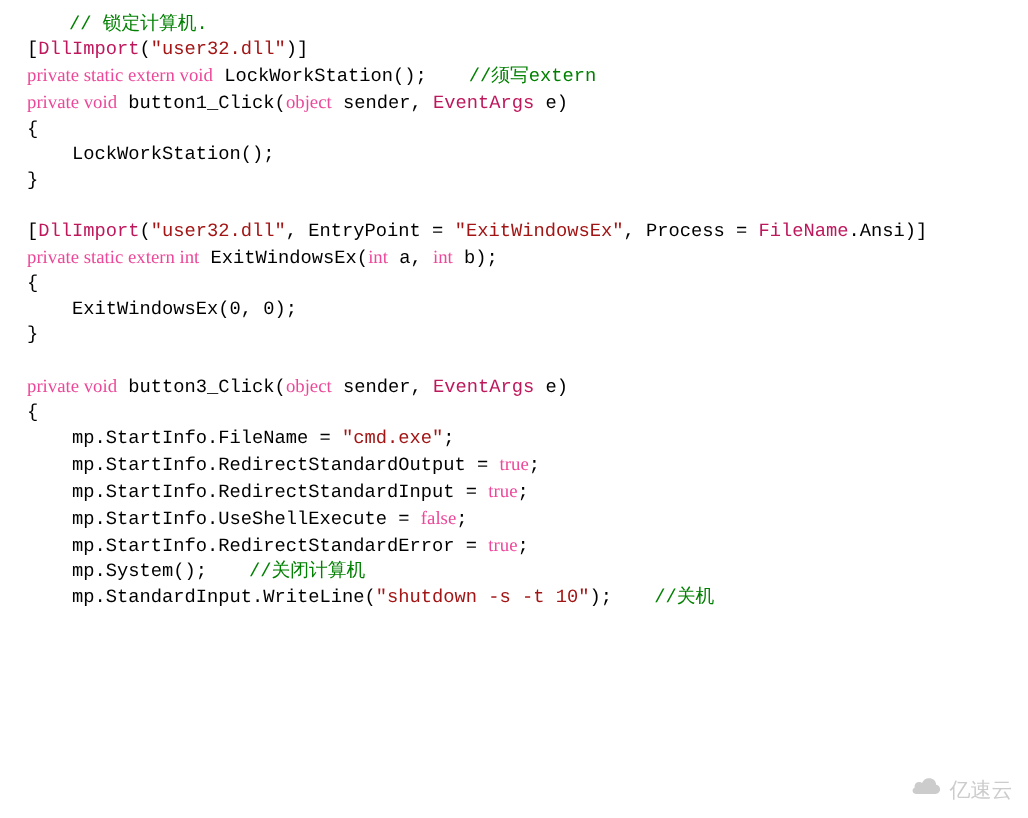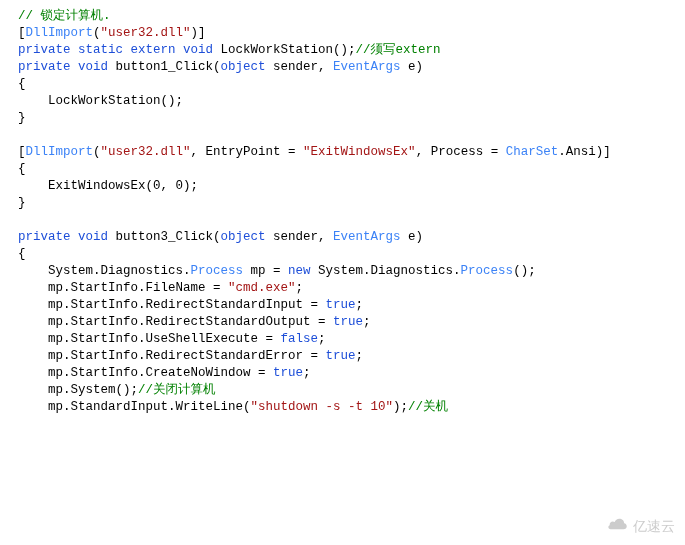--- a/index.html
+++ b/index.html
@@ -16,23 +16,23 @@
       color: #000;
       position: relative;
       width: 685px;
       height: 545px;
       overflow: hidden;
     }
     .code-line {
       white-space: pre;
       min-height: 17px;
     }
-    .c-comment { color: #008000; }
-    .c-keyword { color: #1d4ed8; }
-    .c-type { color: #3b82f6; }
+    .c-comment { color: #008000; margin-left: 28px; }
+    .c-keyword { color: #ec4899; font-family: Liberation Serif, serif; }
+    .c-type { color: #be185d; }
     .c-string { color: #a31515; }
     .c-black { color: #000; }
     .watermark {
       position: absolute;
       right: 10px;
       bottom: 10px;
       color: #ccc;
       font-size: 14px;
       display: flex;
       align-items: center;
@@ -50,34 +50,33 @@
 
 <div id="code-container">
     <div class="code-line"><span class="c-comment">// 锁定计算机.</span></div>
     <div class="code-line"><span class="c-black">[</span><span class="c-type">DllImport</span><span class="c-black">(</span><span class="c-string">"user32.dll"</span><span class="c-black">)]</span></div>
     <div class="code-line"><span class="c-keyword">private static extern void</span><span class="c-black"> LockWorkStation();</span><span class="c-comment">//须写extern</span></div>
     <div class="code-line"><span class="c-keyword">private void</span><span class="c-black"> button1_Click(</span><span class="c-keyword">object</span><span class="c-black"> sender, </span><span class="c-type">EventArgs</span><span class="c-black"> e)</span></div>
     <div class="code-line"><span class="c-black">{</span></div>
     <div class="code-line"><span class="c-black">    LockWorkStation();</span></div>
     <div class="code-line"><span class="c-black">}</span></div>
     <div class="code-line"><span class="c-black"></span></div>
-    <div class="code-line"><span class="c-black">[</span><span class="c-type">DllImport</span><span class="c-black">(</span><span class="c-string">"user32.dll"</span><span class="c-black">, EntryPoint = </span><span class="c-string">"ExitWindowsEx"</span><span class="c-black">, Process = </span><span class="c-type">CharSet</span><span class="c-black">.Ansi)]</span></div>
+    <div class="code-line"><span class="c-black">[</span><span class="c-type">DllImport</span><span class="c-black">(</span><span class="c-string">"user32.dll"</span><span class="c-black">, EntryPoint = </span><span class="c-string">"ExitWindowsEx"</span><span class="c-black">, Process = </span><span class="c-type">FileName</span><span class="c-black">.Ansi)]</span></div>
+    <div class="code-line"><span class="c-keyword">private static extern int</span><span class="c-black"> ExitWindowsEx(</span><span class="c-keyword">int</span><span class="c-black"> a, </span><span class="c-keyword">int</span><span class="c-black"> b);</span></div>
     <div class="code-line"><span class="c-black">{</span></div>
     <div class="code-line"><span class="c-black">    ExitWindowsEx(0, 0);</span></div>
     <div class="code-line"><span class="c-black">}</span></div>
     <div class="code-line"><span class="c-black"></span></div>
     <div class="code-line"><span class="c-keyword">private void</span><span class="c-black"> button3_Click(</span><span class="c-keyword">object</span><span class="c-black"> sender, </span><span class="c-type">EventArgs</span><span class="c-black"> e)</span></div>
     <div class="code-line"><span class="c-black">{</span></div>
-    <div class="code-line"><span class="c-black">    System.Diagnostics.</span><span class="c-type">Process</span><span class="c-black"> mp = </span><span class="c-keyword">new</span><span class="c-black"> System.Diagnostics.</span><span class="c-type">Process</span><span class="c-black">();</span></div>
     <div class="code-line"><span class="c-black">    mp.StartInfo.FileName = </span><span class="c-string">"cmd.exe"</span><span class="c-black">;</span></div>
+    <div class="code-line"><span class="c-black">    mp.StartInfo.RedirectStandardOutput = </span><span class="c-keyword">true</span><span class="c-black">;</span></div>
     <div class="code-line"><span class="c-black">    mp.StartInfo.RedirectStandardInput = </span><span class="c-keyword">true</span><span class="c-black">;</span></div>
-    <div class="code-line"><span class="c-black">    mp.StartInfo.RedirectStandardOutput = </span><span class="c-keyword">true</span><span class="c-black">;</span></div>
     <div class="code-line"><span class="c-black">    mp.StartInfo.UseShellExecute = </span><span class="c-keyword">false</span><span class="c-black">;</span></div>
     <div class="code-line"><span class="c-black">    mp.StartInfo.RedirectStandardError = </span><span class="c-keyword">true</span><span class="c-black">;</span></div>
-    <div class="code-line"><span class="c-black">    mp.StartInfo.CreateNoWindow = </span><span class="c-keyword">true</span><span class="c-black">;</span></div>
     <div class="code-line"><span class="c-black">    mp.System();</span><span class="c-comment">//关闭计算机</span></div>
     <div class="code-line"><span class="c-black">    mp.StandardInput.WriteLine(</span><span class="c-string">"shutdown -s -t 10"</span><span class="c-black">);</span><span class="c-comment">//关机</span></div>
   </div>
 
 <div class="watermark">
   <span>
     <svg viewBox="0 0 24 16" fill="#ccc">
       <path d="M19 7c0-3-2.5-5-5.5-5-2.5 0-4.5 1.5-5.3 3.7C7.5 5.3 7 5 6 5c-2 0-3.5 1.5-3.5 3.5 0 .3 0 .5.1.8C1.5 9.7 1 10.5 1 11.5 1 13 2 14 3.5 14h15c2 0 3.5-1.5 3.5-3.5 0-1.8-1.3-3.2-3-3.5z"></path>
     </svg>
   </span>

